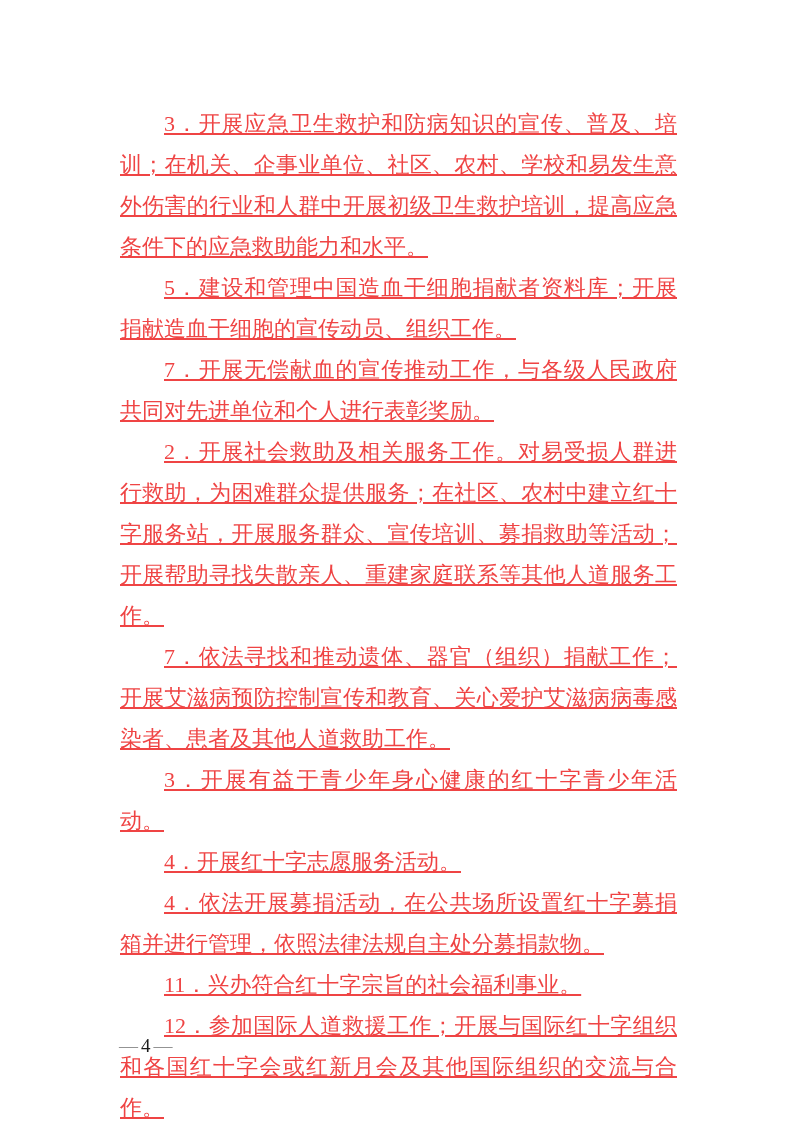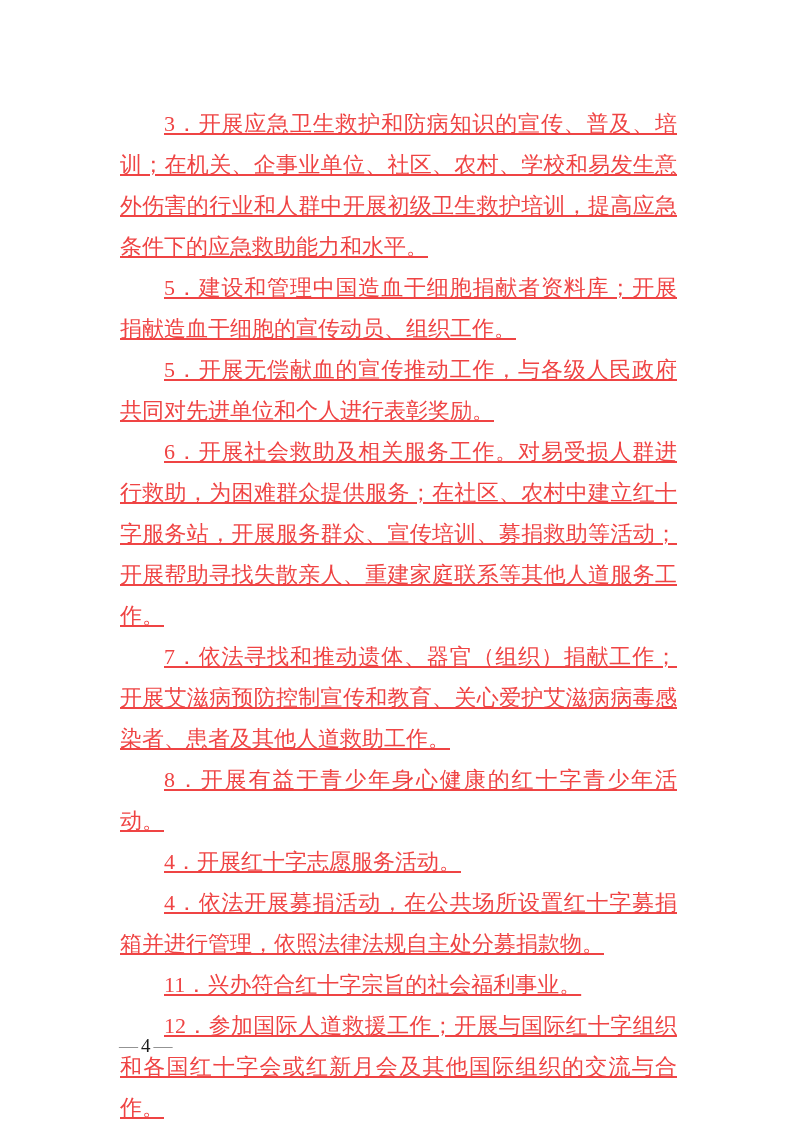--- a/index.html
+++ b/index.html
@@ -48,24 +48,24 @@
     padding: 0 2px;
   }
 </style>
 </head>
 <body>
 
 <div class="page">
   <div class="doc-body">
     <p>3．开展应急卫生救护和防病知识的宣传、普及、培训；在机关、企事业单位、社区、农村、学校和易发生意外伤害的行业和人群中开展初级卫生救护培训，提高应急条件下的应急救助能力和水平。</p>
     <p>5．建设和管理中国造血干细胞捐献者资料库；开展捐献造血干细胞的宣传动员、组织工作。</p>
-    <p>5．开展无偿献血的宣传推动工作，与各级人民政府共同对先进单位和个人进行表彰奖励。</p>
-    <p>6．开展社会救助及相关服务工作。对易受损人群进行救助，为困难群众提供服务；在社区、农村中建立红十字服务站，开展服务群众、宣传培训、募捐救助等活动；开展帮助寻找失散亲人、重建家庭联系等其他人道服务工作。</p>
+    <p>7．开展无偿献血的宣传推动工作，与各级人民政府共同对先进单位和个人进行表彰奖励。</p>
+    <p>2．开展社会救助及相关服务工作。对易受损人群进行救助，为困难群众提供服务；在社区、农村中建立红十字服务站，开展服务群众、宣传培训、募捐救助等活动；开展帮助寻找失散亲人、重建家庭联系等其他人道服务工作。</p>
     <p>7．依法寻找和推动遗体、器官（组织）捐献工作；开展艾滋病预防控制宣传和教育、关心爱护艾滋病病毒感染者、患者及其他人道救助工作。</p>
-    <p>8．开展有益于青少年身心健康的红十字青少年活动。</p>
+    <p>3．开展有益于青少年身心健康的红十字青少年活动。</p>
     <p>4．开展红十字志愿服务活动。</p>
     <p>4．依法开展募捐活动，在公共场所设置红十字募捐箱并进行管理，依照法律法规自主处分募捐款物。</p>
     <p>11．兴办符合红十字宗旨的社会福利事业。</p>
     <p>12．参加国际人道救援工作；开展与国际红十字组织和各国红十字会或红新月会及其他国际组织的交流与合作。</p>
   </div>
 
   <div class="page-footer">
     <span class="dash">—</span><span class="num">4</span><span class="dash">—</span>
   </div>
 </div>

